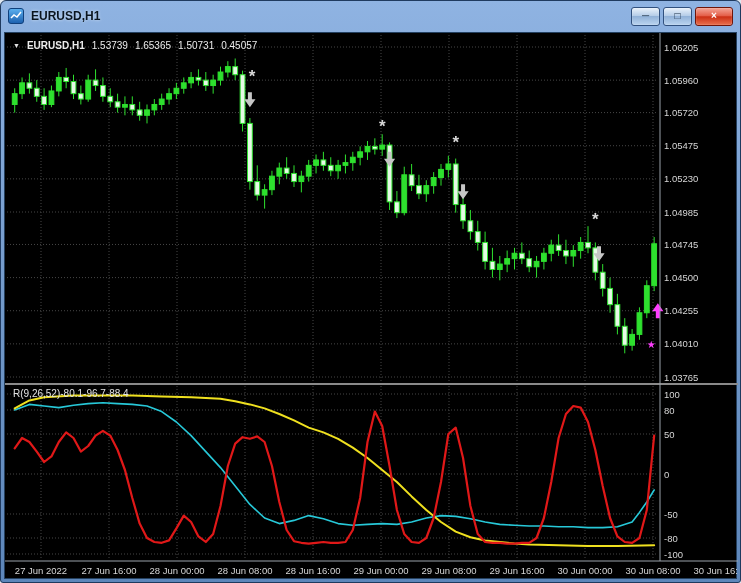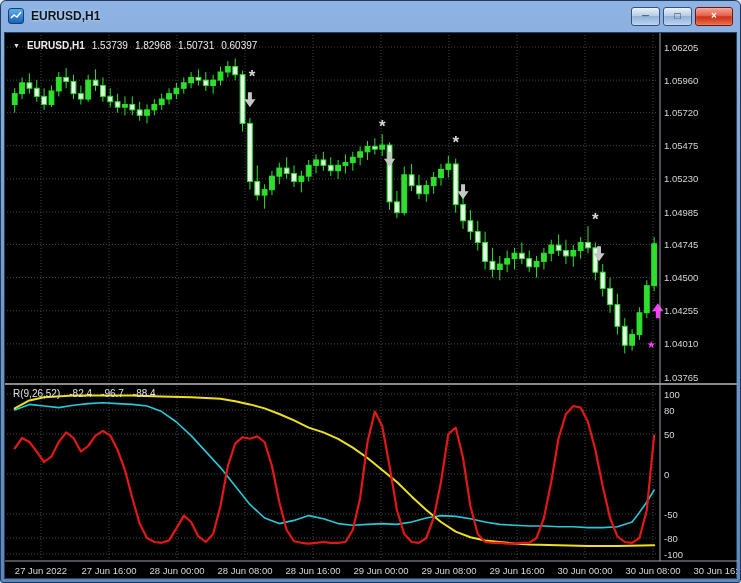--- a/index.html
+++ b/index.html
@@ -16,21 +16,21 @@
     box-shadow:inset 0 0 1px #ffffff;cursor:default;}
   .win-btn.close{width:36px;color:#fff;font-weight:bold;border-color:#6e150a;
     background:linear-gradient(180deg,#f4a698,#e4604a 45%,#cc3015 52%,#e8704e);}
   .client{position:absolute;left:3px;right:3px;top:31px;bottom:3px;background:#000;
     border:1px solid #24405f;box-sizing:border-box;}
   .client svg.chart{position:absolute;left:0;top:0;}
   .ohlc{position:absolute;left:8px;top:7px;display:flex;gap:7px;align-items:center;
     font-size:10px;color:#ececec;z-index:2;}
   .ohlc .drop{font-size:7px;color:#e0e0e0;}
   .ohlc .sym{font-weight:bold;}
-  .indlabel{position:absolute;left:8px;top:355px;display:flex;gap:9px;
+  .indlabel{position:absolute;left:8px;top:355px;display:flex;gap:0;
     font-size:10px;color:#e2e2e2;z-index:2;}
   
   text{font-family:"Liberation Sans",sans-serif;}
   .grid{stroke:#474747;stroke-width:1;stroke-dasharray:1 2;}
   .wick{stroke:#2ee02e;stroke-width:1;}
   .bull{fill:#2ee02e;stroke:#2ee02e;}
   .bear{fill:#e6f9e6;stroke:#2ee02e;}
   .star{fill:#d8d8d8;font-size:17px;font-weight:bold;}
   .star5{fill:#ff3dff;font-size:10px;}
   .arr-d{fill:#c6c6c6;}
@@ -333,25 +333,25 @@
           <text x="580" y="541" class="axis" text-anchor="middle">30 Jun 00:00</text>
           <text x="648" y="541" class="axis" text-anchor="middle">30 Jun 08:00</text>
           <text x="716" y="541" class="axis" text-anchor="middle">30 Jun 16:00</text>
         </g>
       </svg>
 
     <div class="ohlc">
       <span class="drop">▼</span>
       <span class="sym">EURUSD,H1</span>
       <span>1.53739</span>
-      <span>1.82968</span>
+      <span>1.65365</span>
       <span>1.50731</span>
-      <span>0.60397</span>
+      <span>0.45057</span>
     </div>
 
     <div class="indlabel">
       <span>R(9,26,52)</span>
-      <span>-82.4</span>
+      <span>-80.1</span>
       <span>-96.7</span>
       <span>-88.4</span>
     </div>
   </div>
 </div>
 
 </body></html>

